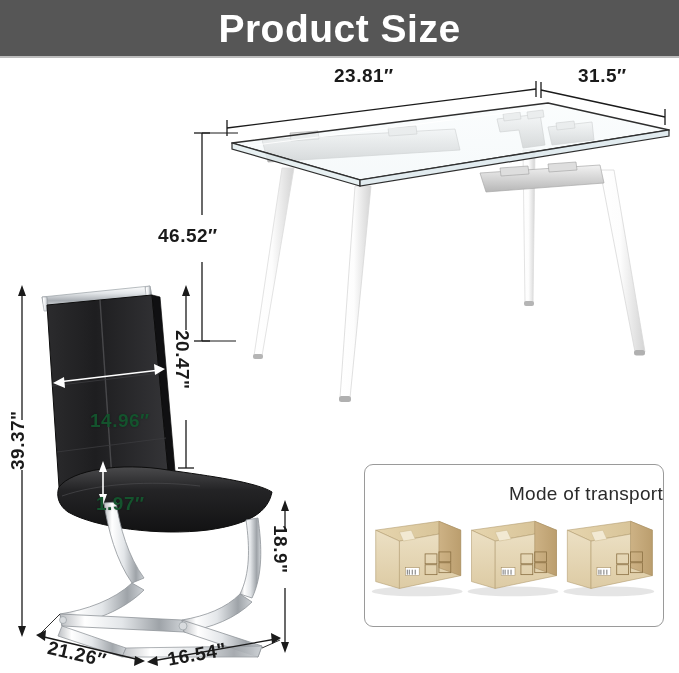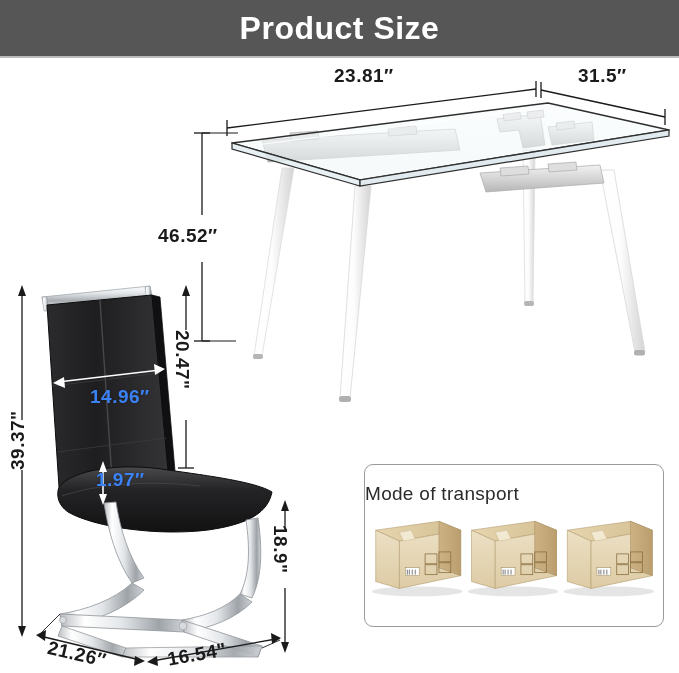--- a/index.html
+++ b/index.html
@@ -9,43 +9,43 @@
     overflow:hidden;position:relative;
   }
   #root{position:relative;width:679px;height:673px;overflow:hidden;background:#fff;}
 
   
   .header{
     position:absolute;left:0;top:0;width:679px;height:56px;
     background:#565656;display:flex;align-items:center;justify-content:center;
   }
   .header .title{
-    color:#ffffff;font-size:32px;font-weight:bold;letter-spacing:.5px;
+    color:#ffffff;font-size:39px;font-weight:bold;letter-spacing:.5px;
     line-height:1;white-space:nowrap;
   }
   .header-rule{position:absolute;left:0;top:56px;width:679px;height:2px;background:#bcbcbc;}
   .dimtext{
     position:absolute;color:#1a1a1a;font-size:19px;font-weight:bold;
     white-space:nowrap;line-height:1;letter-spacing:.5px;
   }
-  .dimtext.white{color:#3b82f6;text-shadow:0 0 2px rgba(0,0,0,.35);}
+  .dimtext.white{color:#14532d;text-shadow:0 0 2px rgba(0,0,0,.35);margin-top:24px;}
   .rot-cw{transform:rotate(90deg);transform-origin:left top;}
   .rot-ccw{transform:rotate(-90deg);transform-origin:left top;}
 
   
   svg.layer{position:absolute;left:0;top:0;width:679px;height:673px;overflow:visible;}
 
   
   .transport{
     position:absolute;left:364px;top:464px;width:300px;height:163px;
     border:1.5px solid #9a9a9a;border-radius:9px;background:#fff;
     box-sizing:border-box;
   }
   .transport .tlabel{
-    position:absolute;left:0;top:18px;width:100%;text-align:left;
+    position:absolute;left:0;top:18px;width:100%;text-align:right;
     font-size:19px;color:#2b2b2b;letter-spacing:.3px;
   }
 </style>
 </head>
 <body>
 
 <div id="root">
 
   <div class="header">
     <div class="title">Product Size</div>

